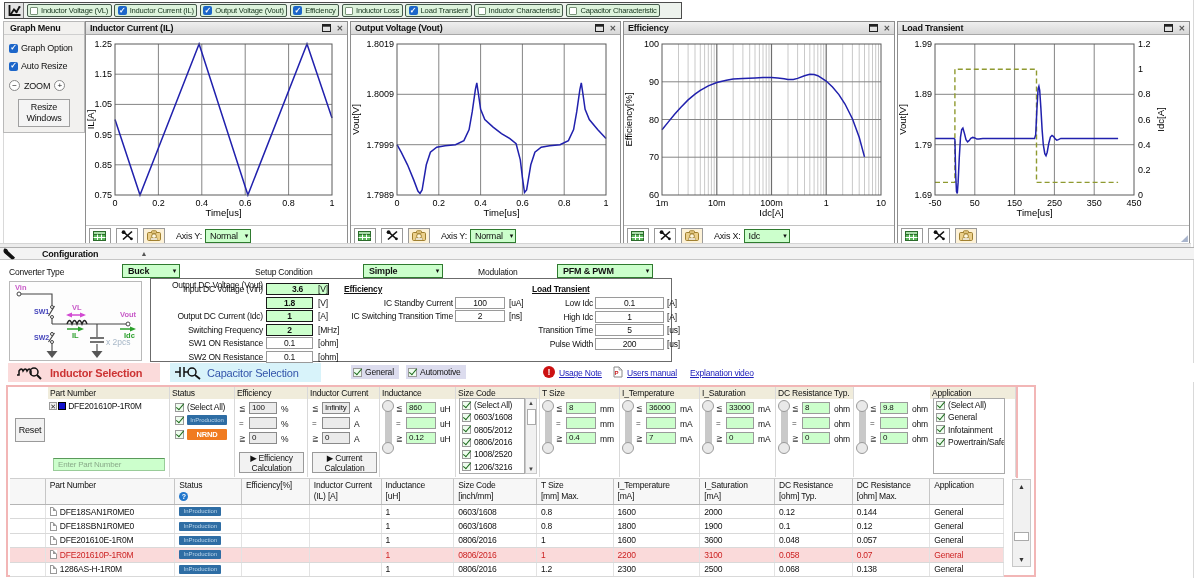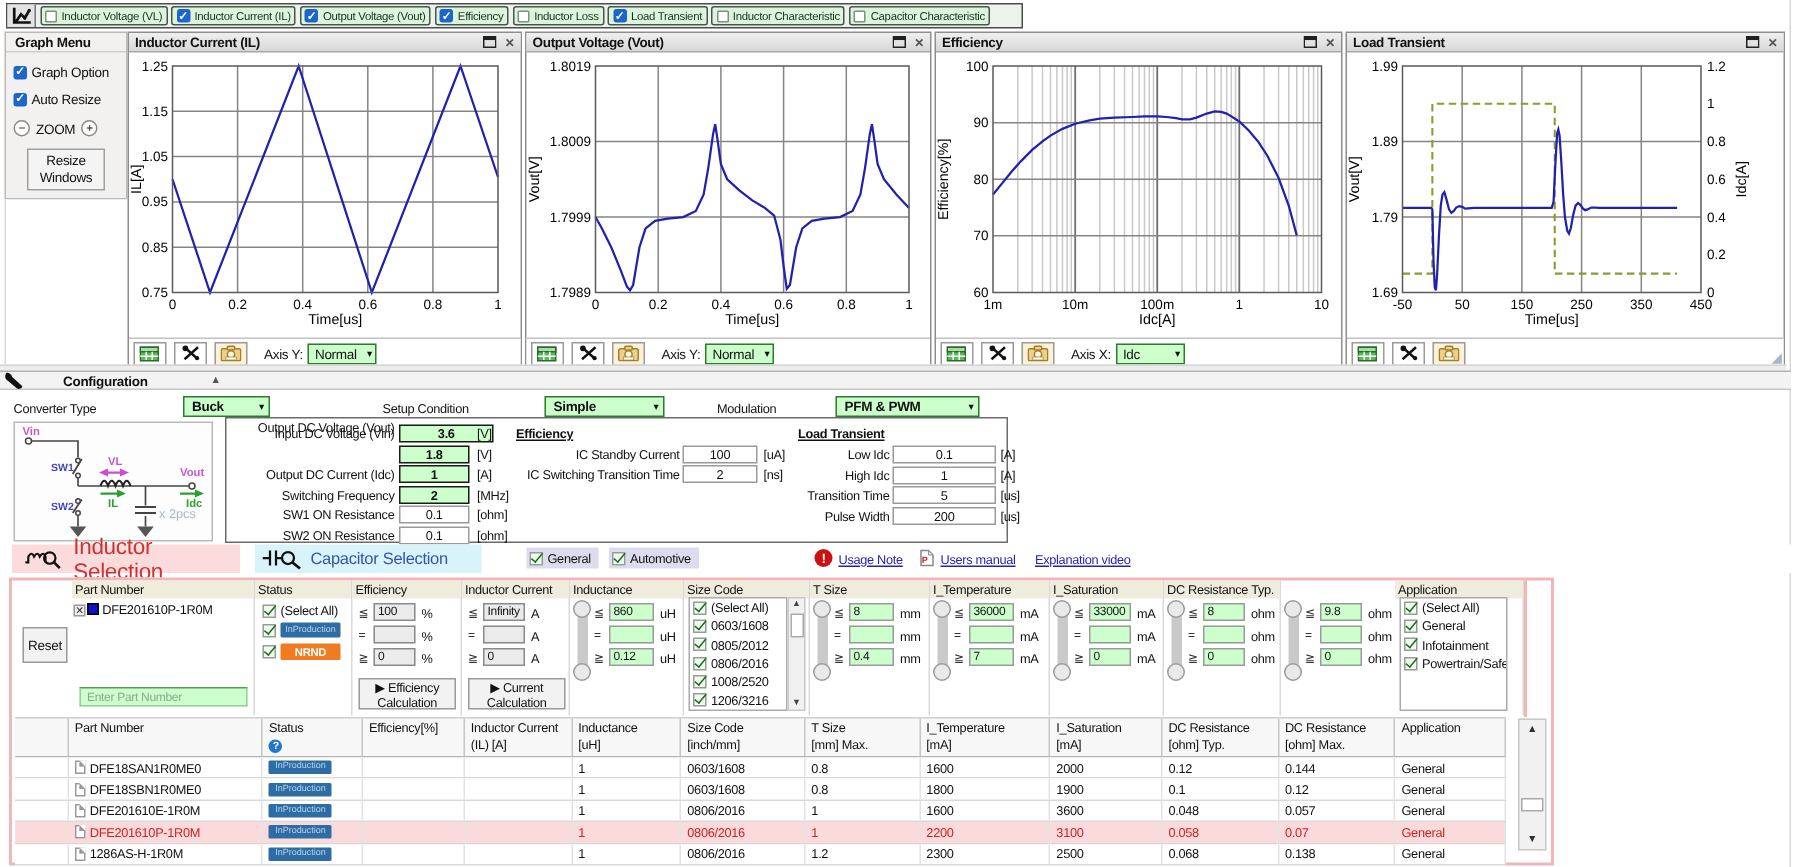--- a/index.html
+++ b/index.html
@@ -504,21 +504,21 @@
       <span class="pin" style="left:444px;top:58.5px;width:69px">200</span>
       <span class="lbl" style="left:516px;top:59.5px">[us]</span>
     </div>
 <div id="tabrow">
 <div class="tab1">
         <svg width="26" height="14" viewBox="0 0 26 14" style="margin-left:8px">
           <path d="M1 9 h2 v-4 q2.5 -4 4 0 q2.5 -4 4 0 q2.5 -4 4 0 v4" stroke="#111" stroke-width="1.5" fill="none"></path>
           <circle cx="18" cy="6" r="4" stroke="#111" stroke-width="1.5" fill="none"></circle>
           <line x1="21" y1="9" x2="25" y2="13" stroke="#111" stroke-width="1.9"></line>
         </svg>
-        <span style="color:#cc3333;font-weight:normal;margin-left:8px;font-size:15px">Inductor Selection</span>
+        <span style="color:#cc3333;font-weight:bold;margin-left:8px;font-size:11px">Inductor Selection</span>
       </div>
 <div class="tab2">
         <svg width="26" height="14" viewBox="0 0 26 14" style="margin-left:5px">
           <g stroke="#111" stroke-width="1.5" fill="none">
             <line x1="0" y1="6" x2="5" y2="6"></line>
             <line x1="5" y1="1" x2="5" y2="11"></line>
             <line x1="9" y1="1" x2="9" y2="11"></line>
             <line x1="9" y1="6" x2="13" y2="6"></line>
             <circle cx="17" cy="6" r="4"></circle>
             <line x1="20" y1="9" x2="25" y2="13" stroke-width="1.9"></line>

